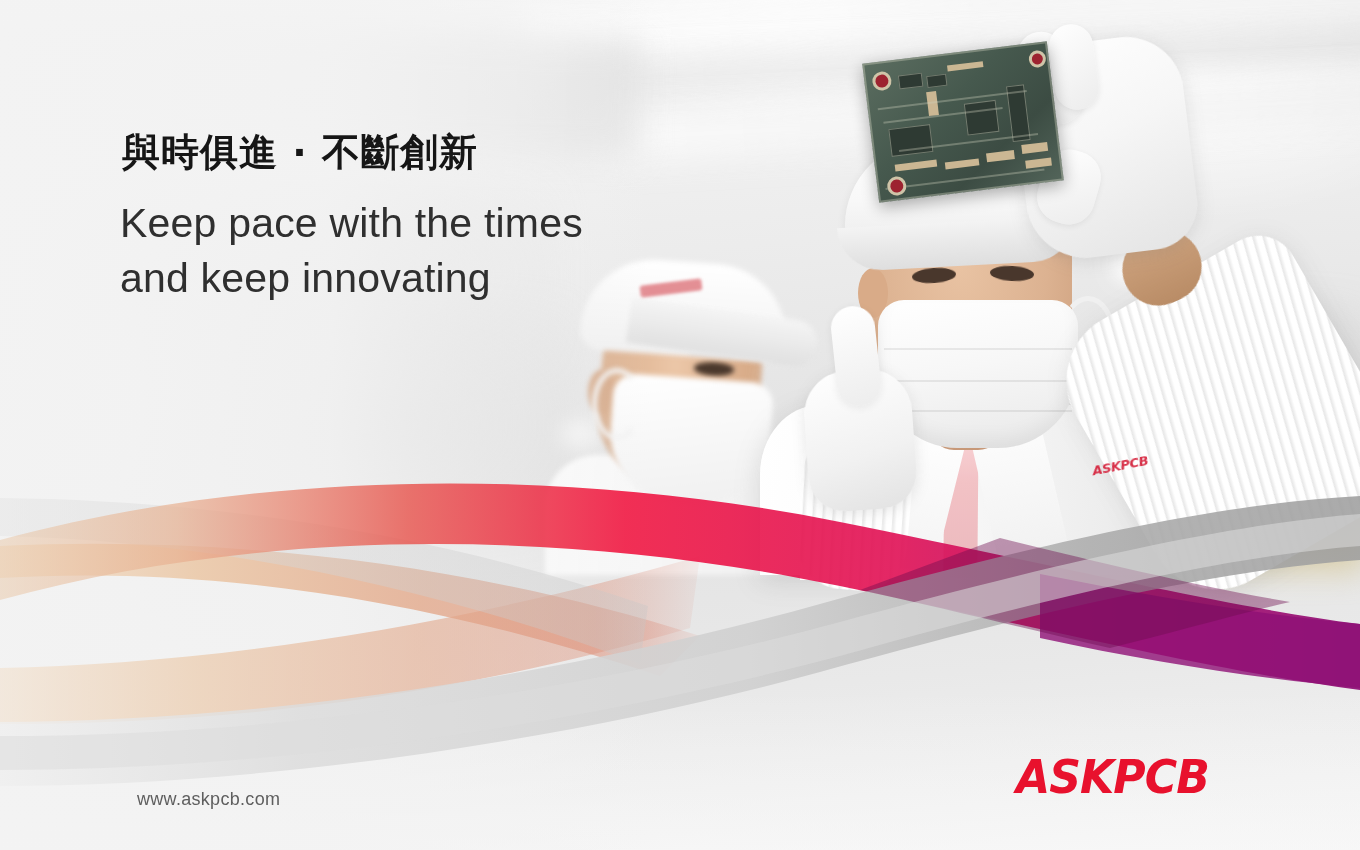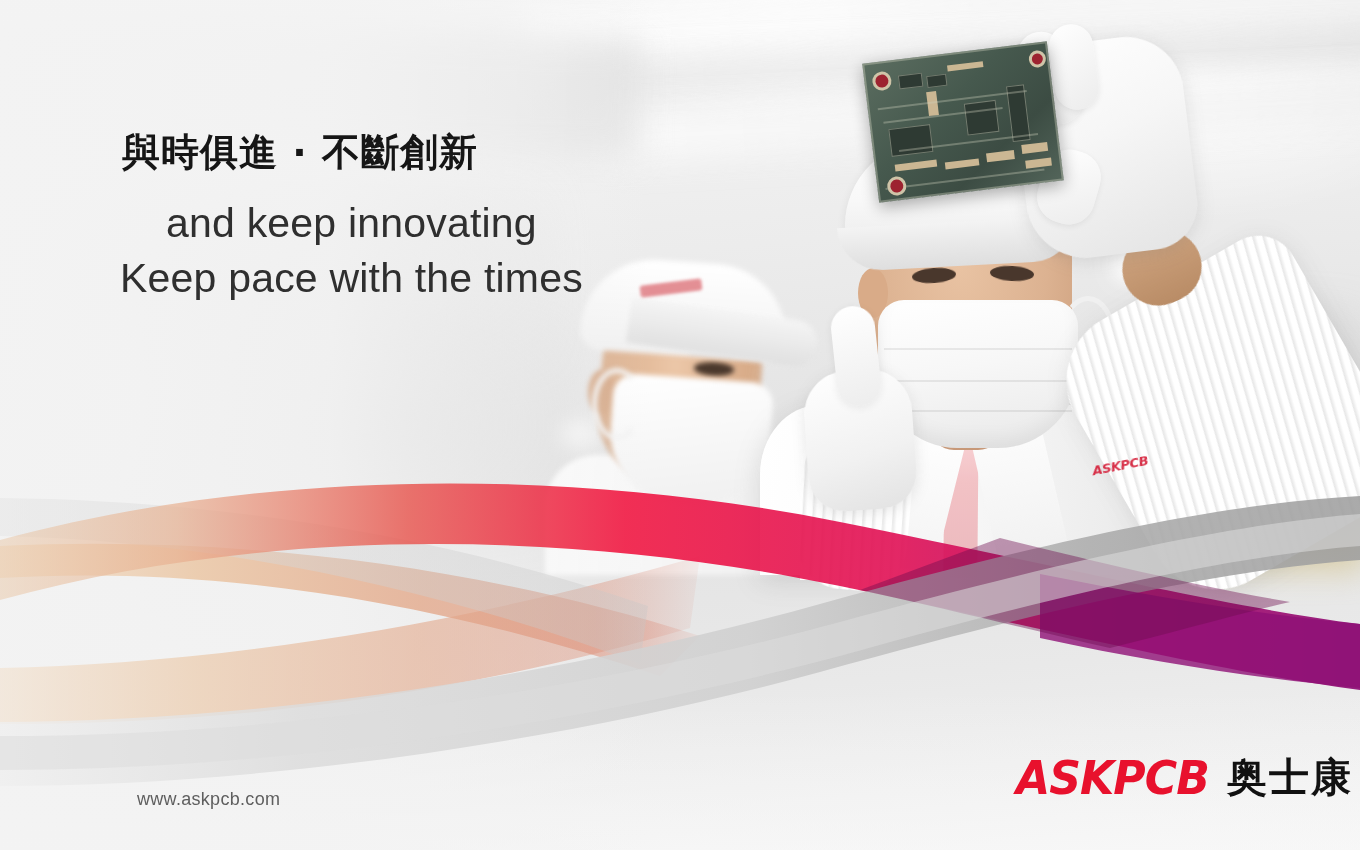--- a/index.html
+++ b/index.html
@@ -3,21 +3,20 @@
 <meta charset="utf-8">
 <style>
   html,body{margin:0;padding:0;background:#fff;}
   body{font-family:"Liberation Sans","DejaVu Sans",sans-serif;}
 
   #slide{
     position:relative;
     width:1360px;height:850px;
     overflow:hidden;
     background:#f2f2f2;
-    text-align:center;
   }
 
   
   .photo-stage{position:absolute;inset:0;overflow:hidden;}
 
   
   .bg-hall{
     position:absolute;inset:0;
     background:
       radial-gradient(ellipse 420px 200px at 1180px 80px, rgba(255,255,255,.95), rgba(255,255,255,0) 70%),
@@ -362,24 +361,23 @@
              C 1168,634 1230,616 1290,602
              C 1196,586 1090,560 1000,538 Z"></path>
 
     <path fill="#DDDDDD" opacity="0.55" d="M0,736 C 260,736 560,698 840,622 C 1060,562 1230,524 1360,514
              L1360,546 C 1230,556 1060,594 840,656 C 560,730 260,770 0,770 Z"></path>
   </svg>
 
   <div class="headline">與時俱進 · 不斷創新</div>
 
   <div class="subhead">
+    <span>Keep pace with the times</span>
     <span>and keep innovating</span>
-    <span>Keep pace with the times</span>
   </div>
 
   <div class="weburl">www.askpcb.com</div>
 
   <div class="brand">
     <div class="brand-latin">ASKPCB</div>
-    <div class="brand-cn">奥士康</div>
   </div>
 
 </div>
 
 </body></html>

